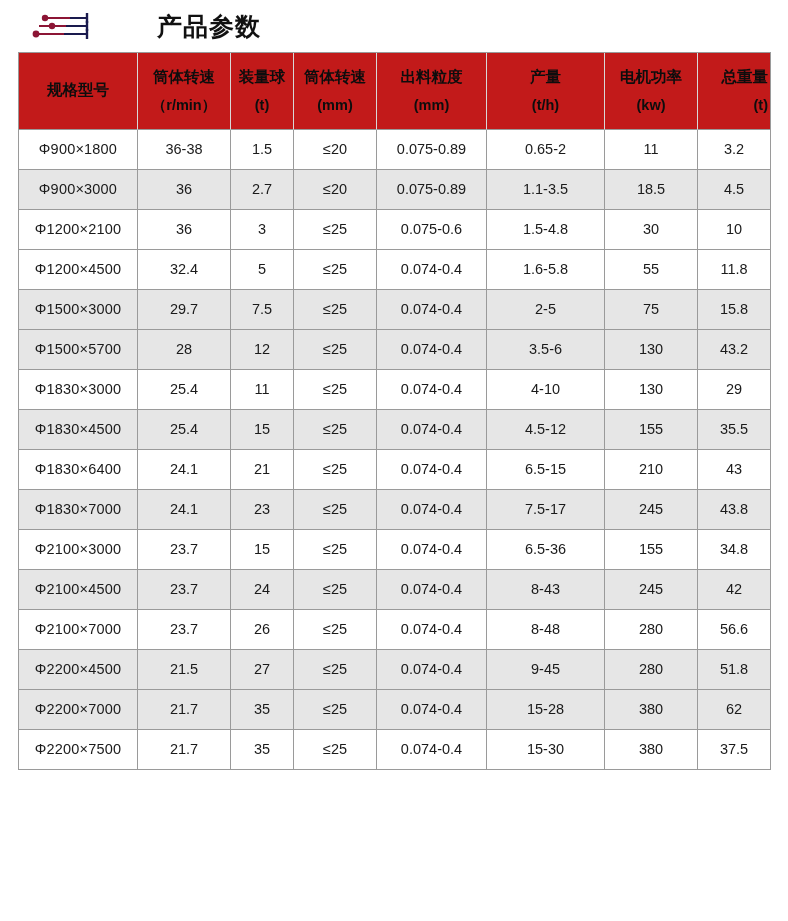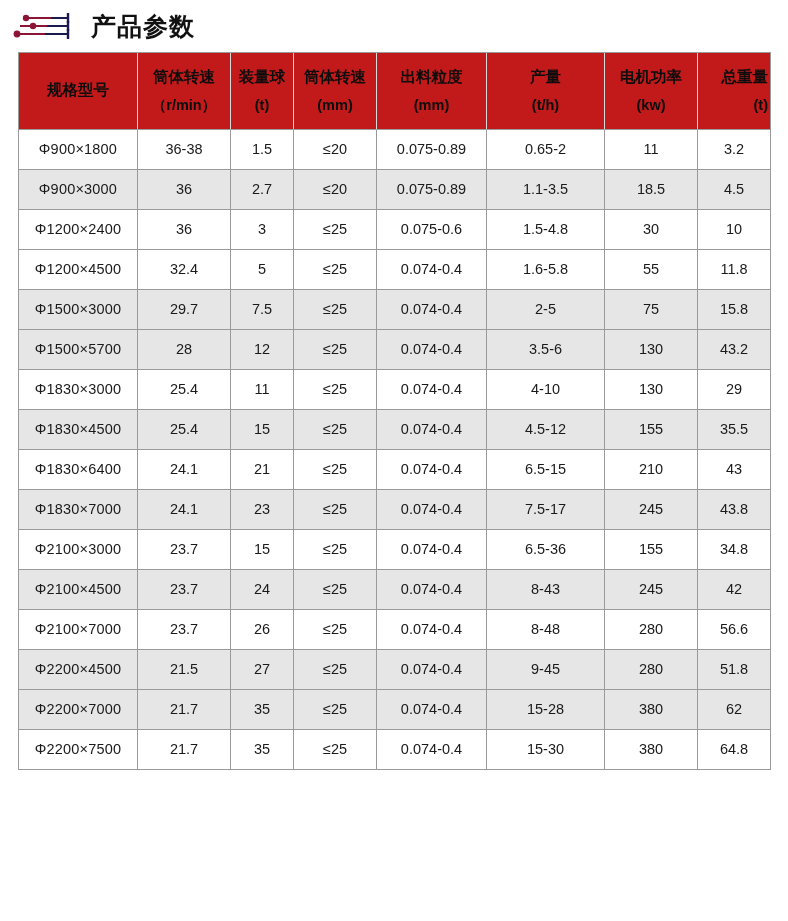--- a/index.html
+++ b/index.html
@@ -13,22 +13,23 @@
     overflow: hidden;
     font-family: "Liberation Sans", "DejaVu Sans", sans-serif;
     color: #111111;
   }
 
   
   .title-bar {
     height: 52px;
     display: flex;
     align-items: center;
-    padding-left: 11px;
+    padding-left: 30px;
     box-sizing: border-box;
+    gap: 47px;
   }
   .title-icon {
     width: 62px;
     height: 30px;
     flex: 0 0 auto;
     display: block;
   }
   .page-title {
     margin-left: 18px;
     font-size: 25px;
@@ -201,21 +202,21 @@
           <td class="col-model">Φ900×3000</td>
           <td>36</td>
           <td>2.7</td>
           <td>≤20</td>
           <td>0.075-0.89</td>
           <td>1.1-3.5</td>
           <td>18.5</td>
           <td>4.5</td>
         </tr>
         <tr class="row-odd">
-          <td class="col-model">Φ1200×2400</td>
+          <td class="col-model">Φ1200×2100</td>
           <td>36</td>
           <td>3</td>
           <td>≤25</td>
           <td>0.075-0.6</td>
           <td>1.5-4.8</td>
           <td>30</td>
           <td>10</td>
         </tr>
         <tr class="row-odd">
           <td class="col-model">Φ1200×4500</td>
@@ -338,17 +339,17 @@
           <td>62</td>
         </tr>
         <tr class="row-odd">
           <td class="col-model">Φ2200×7500</td>
           <td>21.7</td>
           <td>35</td>
           <td>≤25</td>
           <td>0.074-0.4</td>
           <td>15-30</td>
           <td>380</td>
-          <td>64.8</td>
+          <td>37.5</td>
         </tr>
       </tbody>
   </table>
 </div>
 
 </body></html>

